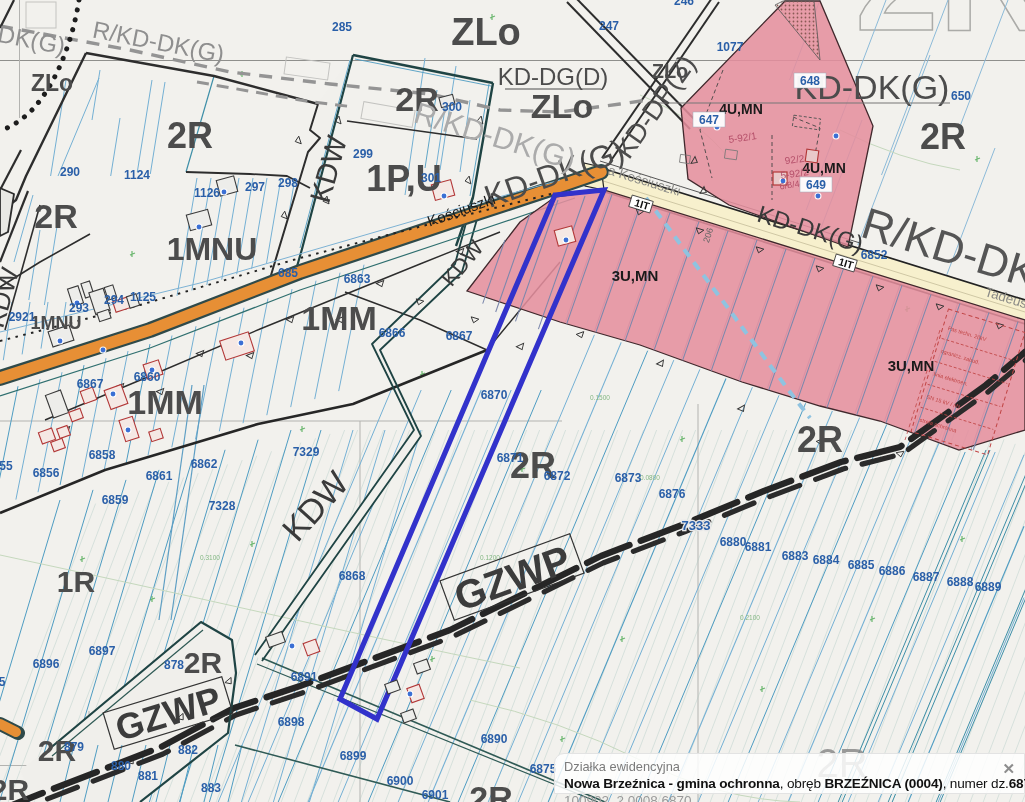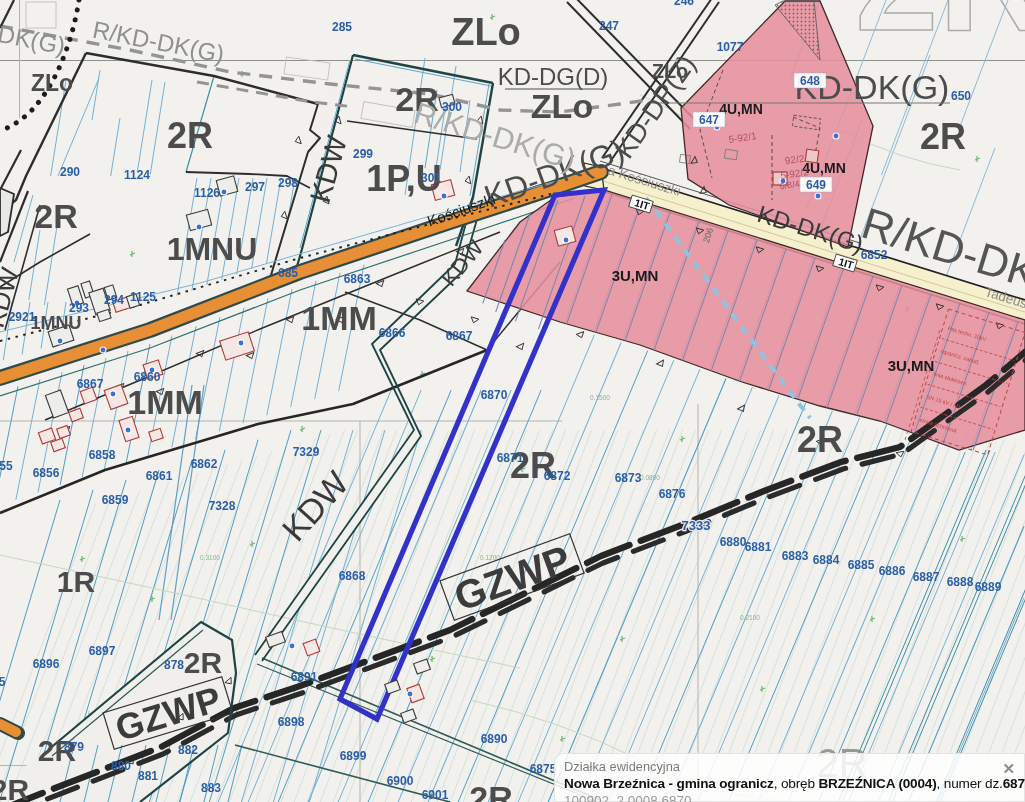--- a/index.html
+++ b/index.html
@@ -1,16 +1,16 @@
 <!DOCTYPE html>
 <html><head><meta charset="utf-8"><title>map</title><style>
 html,body{margin:0;padding:0;background:#fff;}
 *{box-sizing:border-box;}
 #wrap{position:relative;width:1025px;height:802px;overflow:hidden;font-family:"Liberation Sans",sans-serif;}
-#info{position:absolute;left:554px;top:753px;width:471px;height:49px;background:rgba(255,255,255,0.84);border:1px solid #e3e3e3;border-radius:10px 0 0 0;padding:5px 8px 0 9px;}
+#info{position:absolute;left:554px;top:753px;width:471px;height:41px;background:rgba(255,255,255,0.84);border:1px solid #e3e3e3;border-radius:10px 0 0 0;padding:5px 8px 0 9px;}
 #info .l1{font-size:12.8px;color:#7b7b7b;}
 #info .l2{font-size:13.6px;color:#111;margin-top:2px;white-space:nowrap;letter-spacing:-0.18px;}
 #info .l3{font-size:13.5px;color:#9a9a9a;margin-top:2px;}
 #close{position:absolute;right:9px;top:6px;font-size:15px;color:#8d8d8d;font-weight:bold;}
 </style></head><body>
 <div id="wrap">
 <svg width="1025" height="802" viewBox="0 0 1025 802">
 
 <rect x="0" y="0" width="1025" height="802" fill="#f2f1ed"></rect>
 
@@ -657,16 +657,16 @@
 <text x="46" y="477" font-family="Liberation Sans, sans-serif" font-size="12" fill="#2a5fa8" font-weight="bold" text-anchor="middle">6856</text>
 <text x="2" y="686" font-family="Liberation Sans, sans-serif" font-size="12" fill="#2a5fa8" font-weight="bold" text-anchor="middle">5</text>
 <text x="6" y="470" font-family="Liberation Sans, sans-serif" font-size="12" fill="#2a5fa8" font-weight="bold" text-anchor="middle">55</text>
 <text x="543" y="773" font-family="Liberation Sans, sans-serif" font-size="12" fill="#2a5fa8" font-weight="bold" text-anchor="middle">6875</text>
 <text x="288" y="277" font-family="Liberation Sans, sans-serif" font-size="12" fill="#2a5fa8" font-weight="bold" text-anchor="middle">685</text>
 <text x="842" y="777" font-family="Liberation Sans, sans-serif" font-size="40" fill="#8a8a8a" font-weight="normal" text-anchor="middle" opacity="0.85">2R</text>
 </svg>
 
 <div id="info">
 <div class="l1">Działka ewidencyjna</div>
-<div class="l2"><b>Nowa Brzeźnica - gmina ogranicz</b>, obręb <b>BRZEŹNICA (0004)</b>, numer dz.<b>6870</b></div>
+<div class="l2"><b>Nowa Brzeźnica - gmina ochronna</b>, obręb <b>BRZEŹNICA (0004)</b>, numer dz.<b>6870</b></div>
 <div class="l3">100902_2.0008.6870</div>
 <div id="close">✕</div>
 </div>
 </div>
 </body></html>

